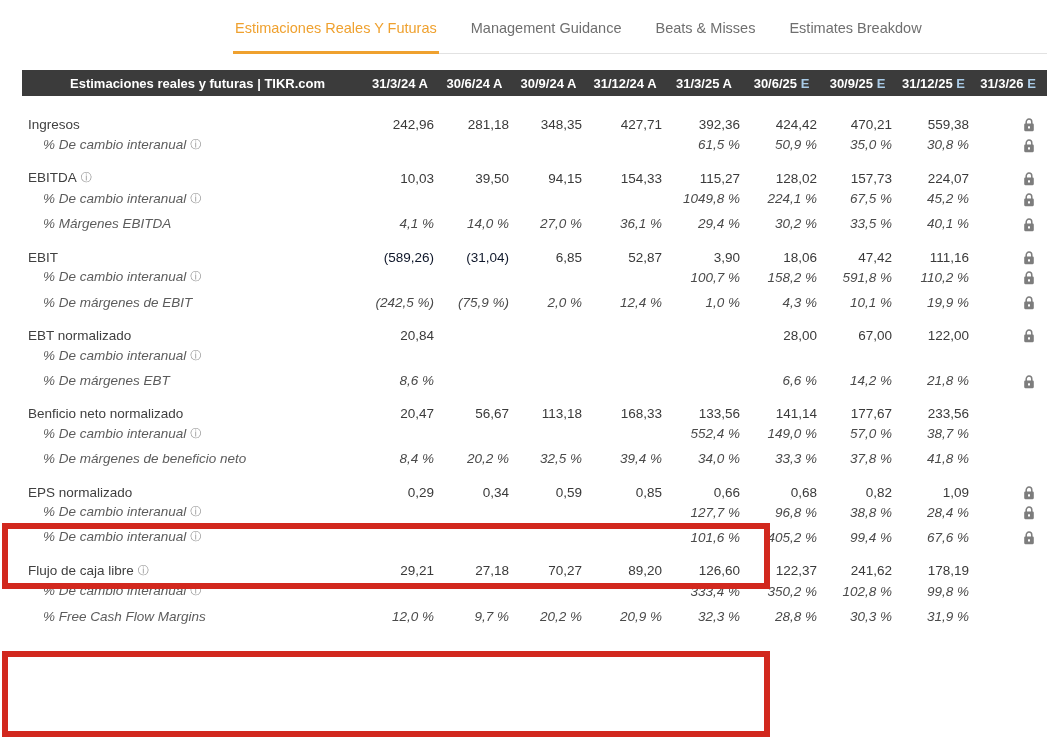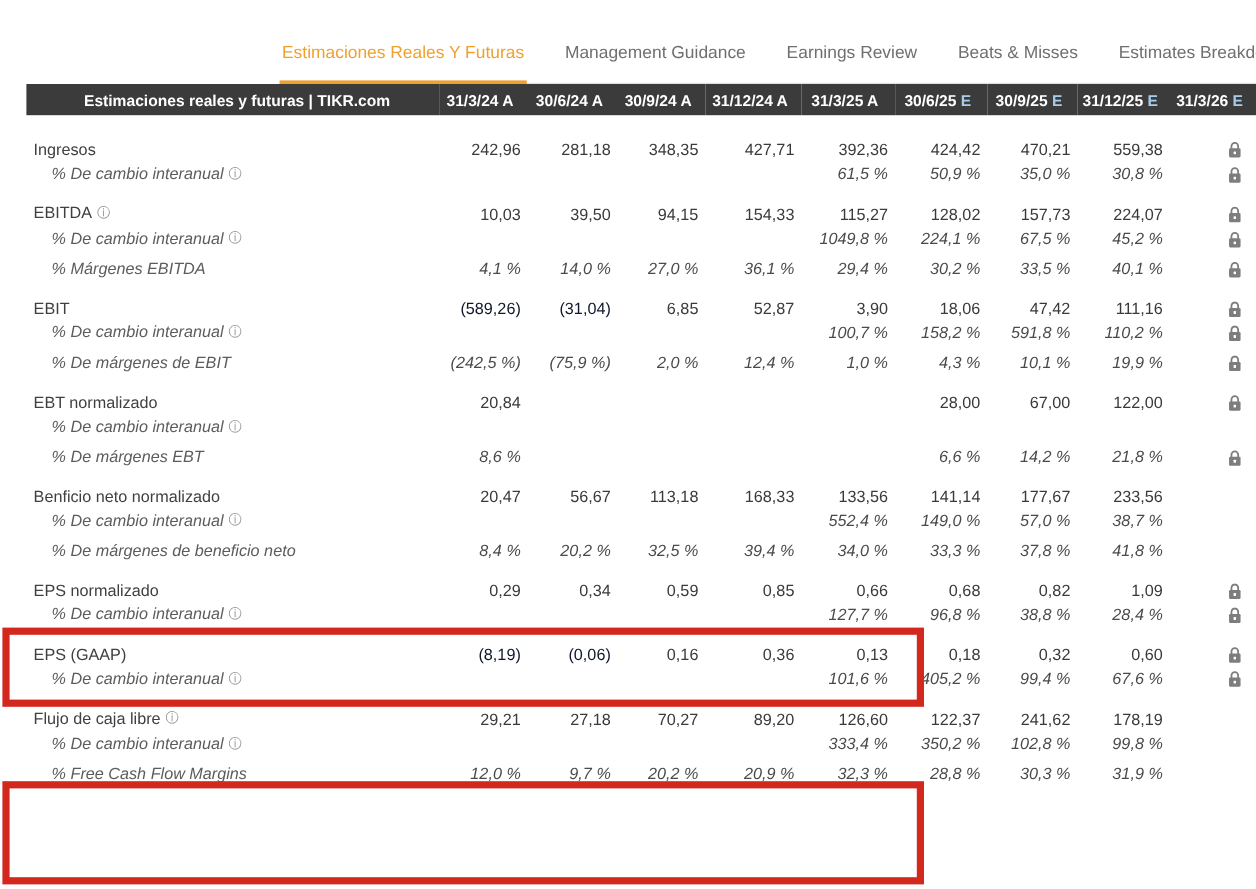--- a/index.html
+++ b/index.html
@@ -25,21 +25,20 @@
     white-space: nowrap;
   }
   .tab {
     font-size: 14.5px;
     color: #6f6f6f;
     line-height: 20px;
     padding: 0 2px 13px 2px;
     cursor: pointer;
     border-bottom: 3px solid transparent;
     margin-bottom: -1px;
-    margin-top: 16px;
   }
   .tab.active {
     color: #efa12f;
     font-weight: 500;
     border-bottom-color: #efa12f;
   }
 
   
   table.est {
     position: absolute;
@@ -107,21 +106,20 @@
   .hl-box.box2 { top: 651px; height: 86px; }
 </style>
 </head>
 <body>
 
 <div class="page">
 
   <div class="tabs">
       <div class="tab active">Estimaciones Reales Y Futuras</div>
       <div class="tab">Management Guidance</div>
-      <div class="tab">Earnings Review</div>
       <div class="tab">Beats &amp; Misses</div>
       <div class="tab">Estimates Breakdow</div>
     </div>
 
   <table class="est">
     <colgroup>
       <col style="width:344px">
       <col style="width:74px">
         <col style="width:75px">
         <col style="width:73px">
@@ -380,36 +378,20 @@
           <td class="val">127,7 %</td>
           <td class="val">96,8 %</td>
           <td class="val">38,8 %</td>
           <td class="val">28,4 %</td>
           <td class="lockcell"><svg width="12" height="14" viewBox="0 0 12 14">
               <path d="M3.2 6V3.9a2.8 2.8 0 0 1 5.6 0V6" fill="none" stroke="#7d7d7d" stroke-width="1.5"></path>
               <rect x="1.2" y="5.6" width="9.6" height="7.6" rx="1.1" fill="#7d7d7d"></rect>
               <rect x="5" y="8.2" width="2" height="2.4" rx="0.4" fill="#ffffff"></rect>
             </svg></td>
         </tr>
-        <tr class="main section-start">
-          <td class="label">EPS (GAAP)</td>
-          <td class="val neg">(8,19)</td>
-          <td class="val neg">(0,06)</td>
-          <td class="val">0,16</td>
-          <td class="val">0,36</td>
-          <td class="val">0,13</td>
-          <td class="val">0,18</td>
-          <td class="val">0,32</td>
-          <td class="val">0,60</td>
-          <td class="lockcell"><svg width="12" height="14" viewBox="0 0 12 14">
-              <path d="M3.2 6V3.9a2.8 2.8 0 0 1 5.6 0V6" fill="none" stroke="#7d7d7d" stroke-width="1.5"></path>
-              <rect x="1.2" y="5.6" width="9.6" height="7.6" rx="1.1" fill="#7d7d7d"></rect>
-              <rect x="5" y="8.2" width="2" height="2.4" rx="0.4" fill="#ffffff"></rect>
-            </svg></td>
-        </tr>
         <tr class="sub">
           <td class="label">% De cambio interanual<span class="info">ⓘ</span></td>
           <td class="val"></td>
           <td class="val"></td>
           <td class="val"></td>
           <td class="val"></td>
           <td class="val">101,6 %</td>
           <td class="val">405,2 %</td>
           <td class="val">99,4 %</td>
           <td class="val">67,6 %</td>

